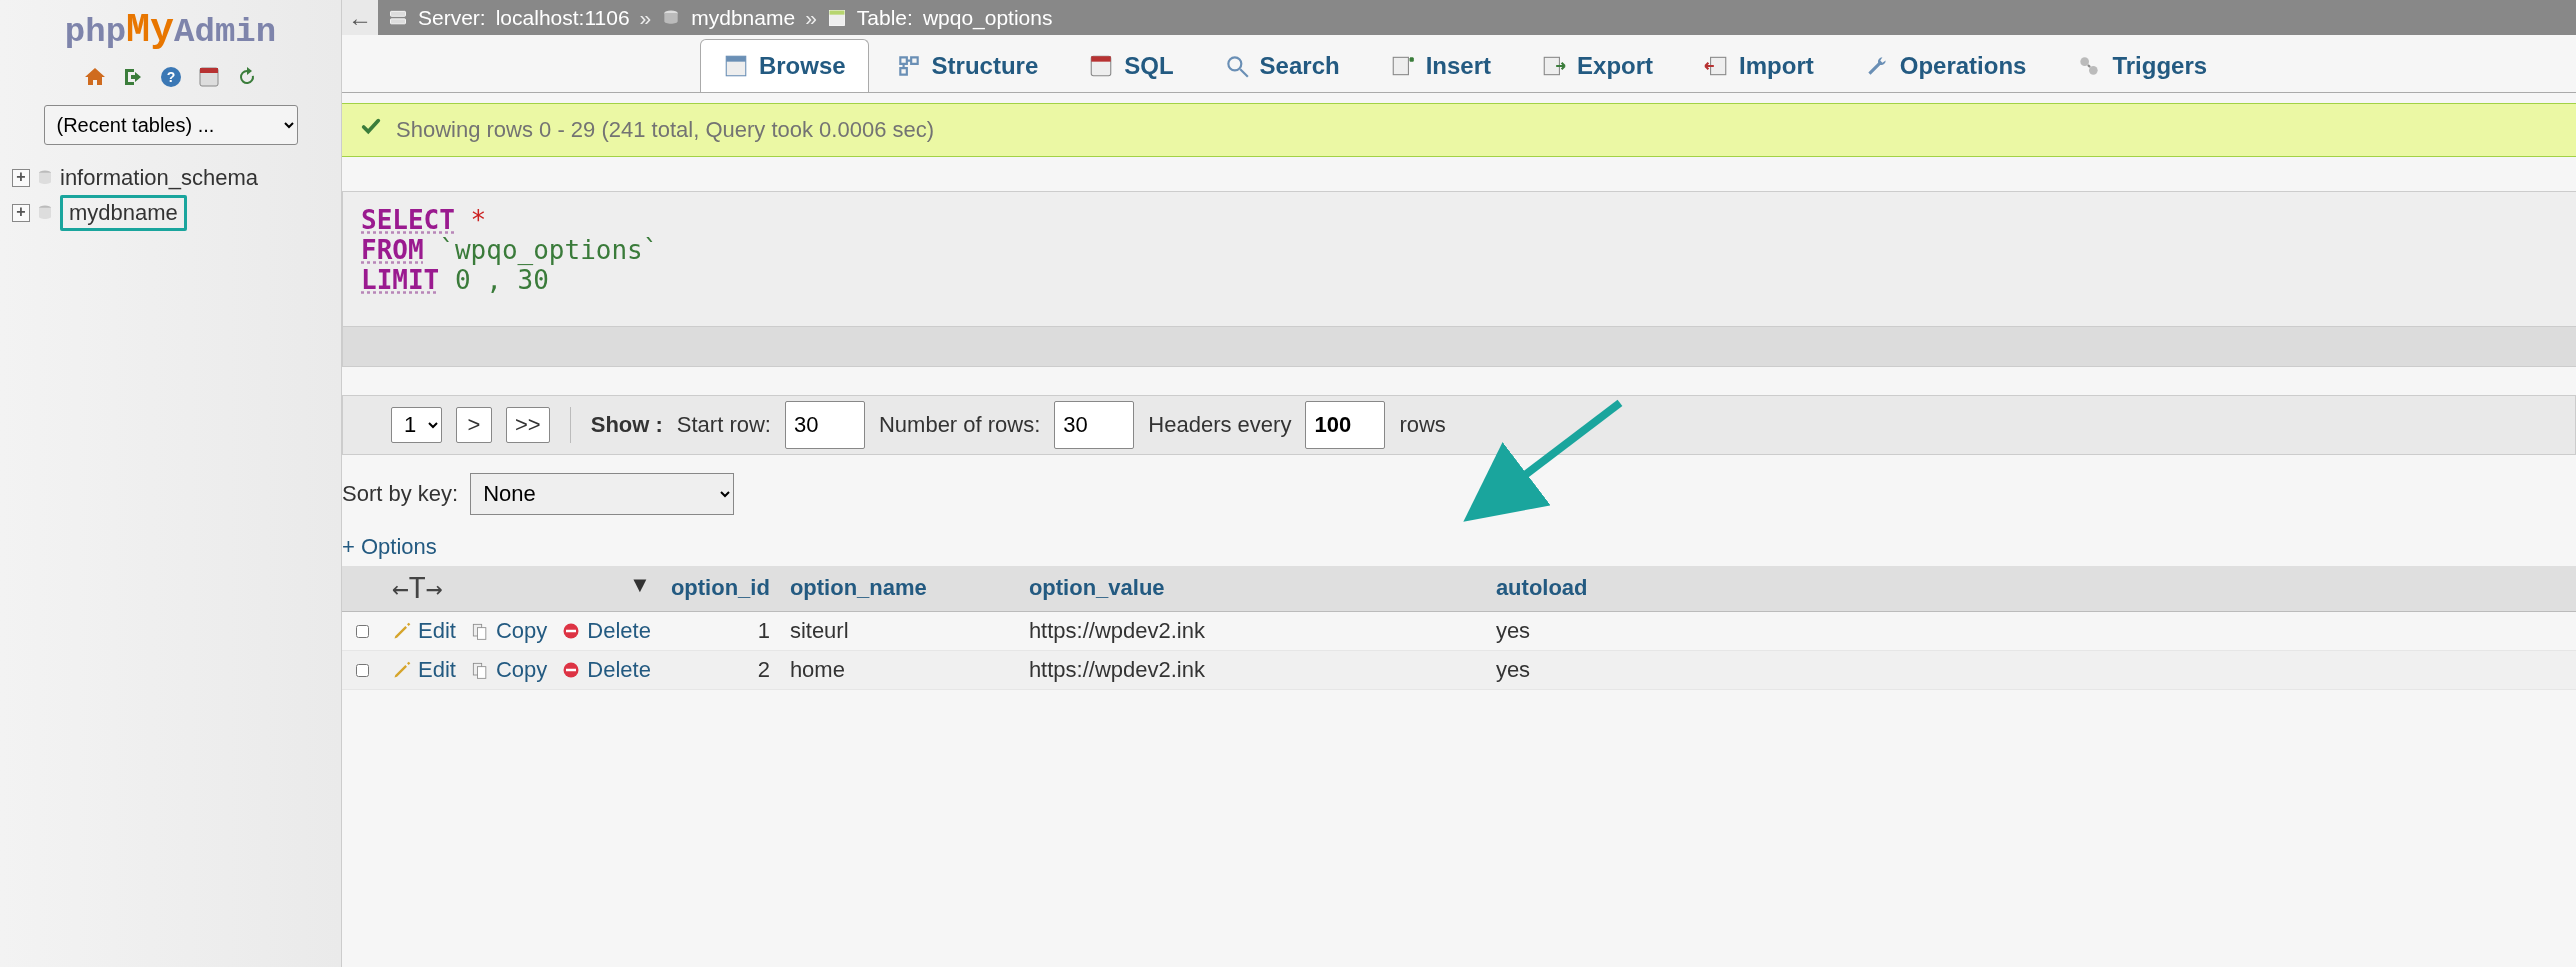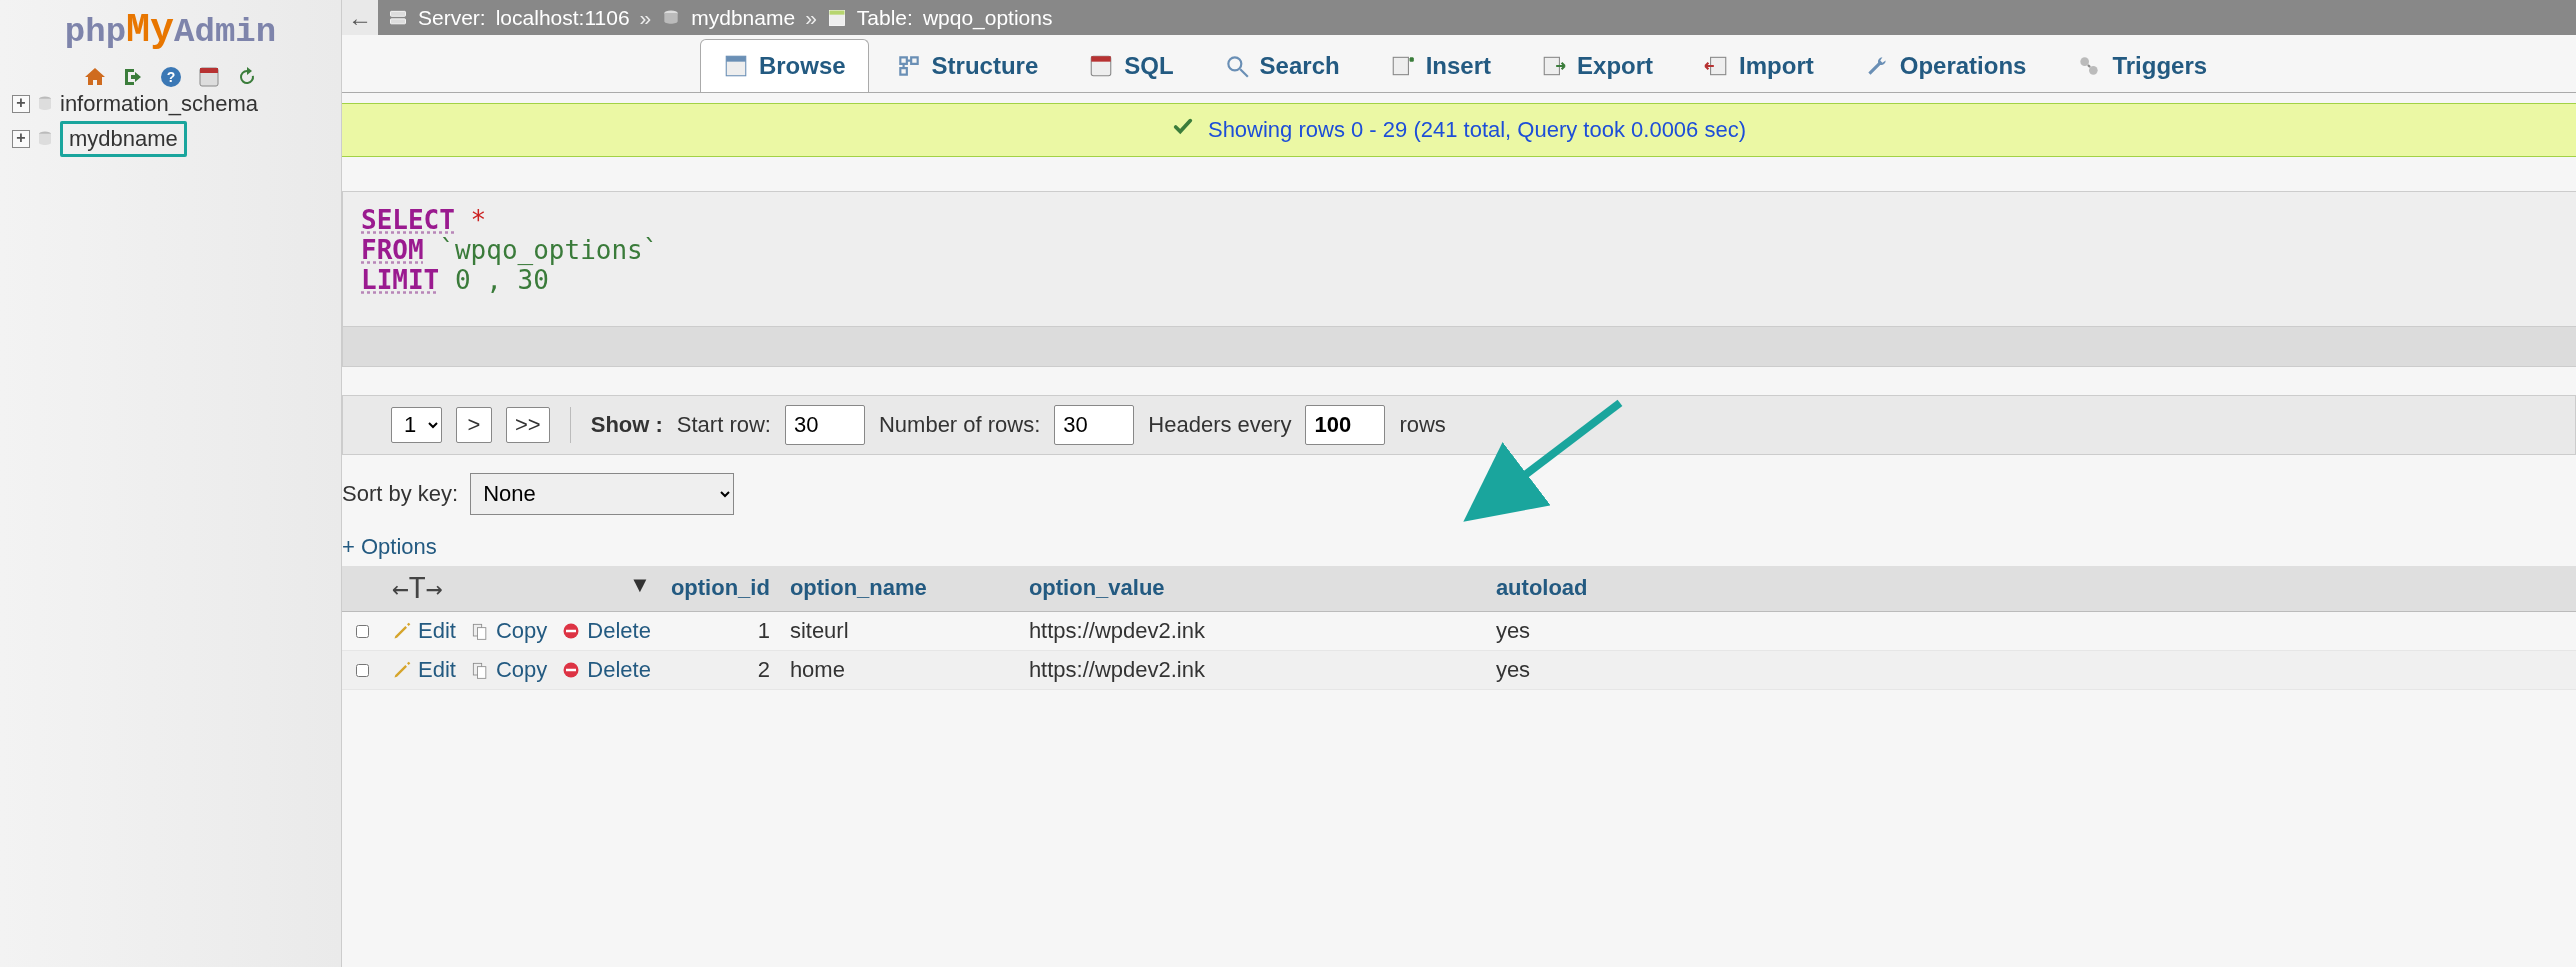--- a/index.html
+++ b/index.html
@@ -136,25 +136,24 @@
     border-color: var(--tab-border);
   }
   .tab .tab-ic { width:26px; height:26px; display:inline-flex; }
 
   .notice {
     margin: 10px 0 0 0;
     background: var(--notice-green-bg);
     border: 1px solid var(--notice-green-brd);
     padding: 12px 18px;
     display:flex; align-items:center; gap:14px;
-    color:#1d4ed8;
+    color:#737373;
     font-size:22px;
     border-left:none;
     border-right:none;
-    justify-content:center;
   }
 
   .sqlbox {
     margin-top: 34px;
     background: #eee;
     border: 1px solid #ccc;
     border-right:none;
   }
   .sql {
     padding: 14px 18px 30px;
@@ -179,21 +178,21 @@
     background: var(--gray-box);
     border:1px solid #ccc;
     padding: 10px 48px;
     display:flex;
     align-items:center;
     gap:14px;
     font-size:22px;
     height:60px;
   }
   .pager select, .pager input[type="text"] {
-    font-size:22px; height:40px; border:1px solid #888; border-radius:2px; background:#fff;
+    font-size:22px; height:48px; border:1px solid #888; border-radius:2px; background:#fff;
     padding: 2px 8px;
   }
   .pager .ctl {
     display:inline-flex;align-items:center;justify-content:center;
     height:36px; min-width:36px; border:1px solid #888; border-radius:2px; background:#fff; padding:0 8px;
     font-size:22px; cursor:pointer;
   }
   .pager .divider {
     width:1px; height:36px; background:#bbb; margin:0 6px;
   }
@@ -273,20 +272,23 @@
             <rect x="3" y="3" width="18" height="18" rx="2" fill="#ddd" stroke="#888"></rect>
             <rect x="3" y="3" width="18" height="5" fill="#b73232"></rect>
           </svg>
       </span>
       <span class="ic">
         <svg viewBox="0 0 24 24" width="24" height="24">
             <path fill="#3b7d3b" d="M12 5a7 7 0 1 0 6.9 5.7l-2 .4A5 5 0 1 1 12 7v3l5-4-5-4z"></path>
           </svg>
       </span>
     </div>
+    <select class="recent">
+      <option>(Recent tables) ...</option>
+    </select>
 
     <div class="tree">
       <div class="tree-row">
         <span class="expander">+</span>
         <span class="db-icon">
           <svg width="18" height="18" viewBox="0 0 24 24">
               <ellipse cx="12" cy="5" rx="8" ry="3" fill="#bbb"></ellipse>
               <path d="M4 5v12c0 1.7 3.6 3 8 3s8-1.3 8-3V5" fill="#ddd"></path>
             </svg>
         </span>

